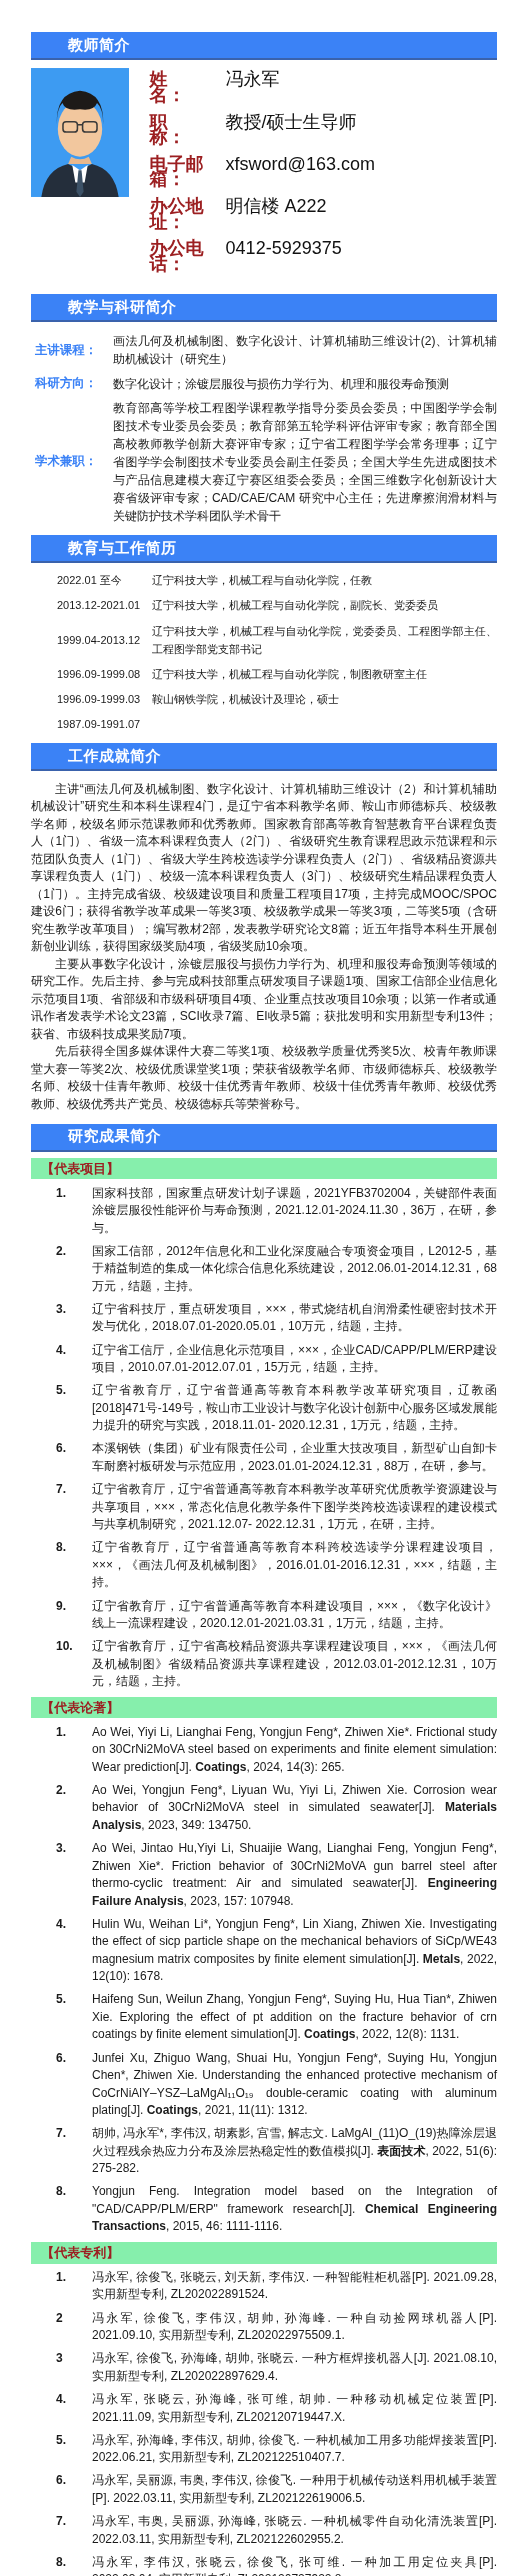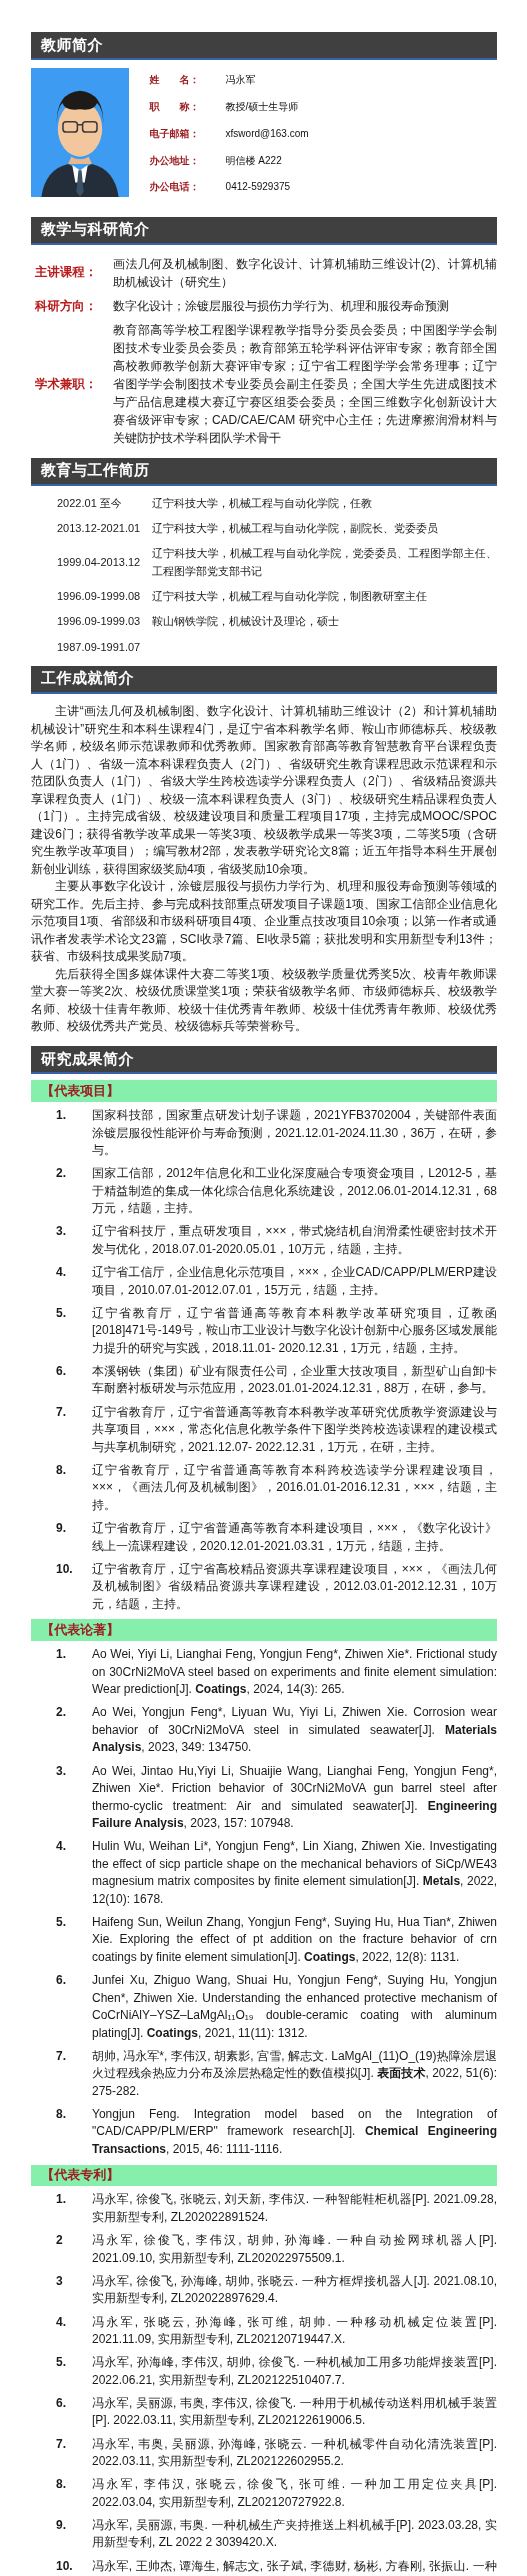--- a/index.html
+++ b/index.html
@@ -3,43 +3,43 @@
 <meta charset="utf-8">
 <style>
   html,body{margin:0;padding:0;}
   body{
     width:528px;height:3059px;background:#ffffff;overflow:hidden;
     font-family:"Liberation Sans","DejaVu Sans",sans-serif;color:#1a1a1a;
   }
   .content{margin:0 31px;width:466px;}
   
   .bar{
-    height:26px;background:#404040;border-bottom:2.1px solid #3A62AC;
-    display:flex;align-items:center;padding-left:10px;box-sizing:content-box;
+    height:26px;background:#3b82f6;border-bottom:2.1px solid #3A62AC;
+    display:flex;align-items:center;padding-left:37px;box-sizing:content-box;
     margin-top:10.3px;
   }
   .bar.first{margin-top:32px;}
   .bar-t{color:#ffffff;font-size:15px;font-weight:bold;letter-spacing:0.5px;}
   
   .sub-bar{
     background:#86efac;height:21.6px;display:flex;align-items:center;
     padding-left:10.3px;margin:6.2px 0 5.2px 0;
   }
   .sub-t{color:#9C1F21;font-size:13px;font-weight:bold;}
   
   .profile{display:flex;margin:8.2px 0 5.2px 0;}
   .photo{width:98px;height:129px;flex:none;display:block;}
   .fields{margin-left:20.6px;padding-top:4.1px;}
-  .field-row{display:flex;margin-bottom:11.3px;font-size:10px;line-height:15.5px;}
+  .field-row{display:flex;margin-bottom:11.3px;font-size:18px;line-height:15.5px;}
   .field-label{color:#9C1F21;font-weight:bold;width:76px;flex:none;}
   .field-value{color:#111;}
   
   .tr-wrap{margin-top:10.3px;}
   .tr-row{display:flex;align-items:center;margin-bottom:6.2px;}
-  .tr-label{color:#b91c1c;font-weight:bold;font-size:12.4px;width:78px;flex:none;padding-left:4.1px;}
+  .tr-label{color:#3b82f6;font-weight:bold;font-size:12.4px;width:78px;flex:none;padding-left:4.1px;}
   .tr-text{flex:1;font-size:12px;line-height:18px;text-align:justify;}
   
   .edu-wrap{margin-top:8.2px;}
   .edu-row{display:flex;align-items:center;margin-bottom:7.2px;font-size:11px;line-height:18px;}
   .edu-period{width:95px;flex:none;padding-left:26px;}
   .edu-desc{flex:1;text-align:justify;}
   
   .paras{margin:9.3px 0 7.2px 0;}
   .para{font-size:12px;line-height:17.5px;text-align:justify;text-indent:2em;margin:0;}
   

